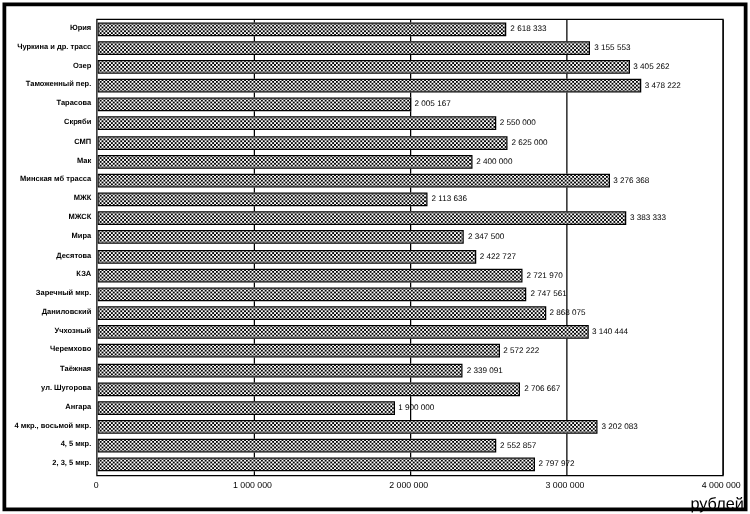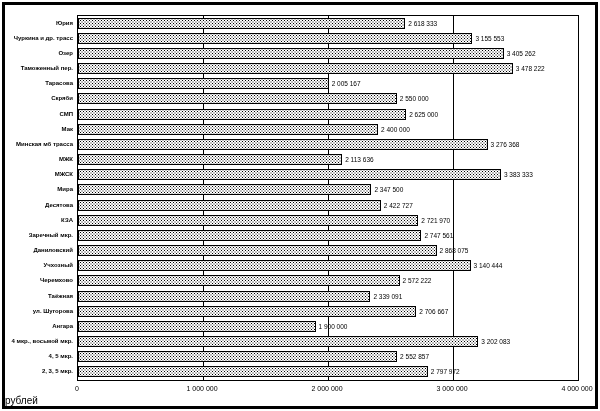--- a/index.html
+++ b/index.html
@@ -92,24 +92,24 @@
   }
   .x-tick-label {
     position: absolute;
     font-size: 7px;
     color: #000000;
     white-space: nowrap;
     text-align: center;
   }
   .axis-title {
     position: absolute;
-    font-size: 10px;
-    color: #000000;
-    white-space: nowrap;
-    text-align: left;
+    font-size: 13px;
+    color: #000000;
+    white-space: nowrap;
+    text-align: right;
     width: 100%;
     left: 0;
   }
   .cat-axis-col {
     position: absolute;
     left: 0;
     top: 10px;
     width: 68px;
     height: 366px;
   }

